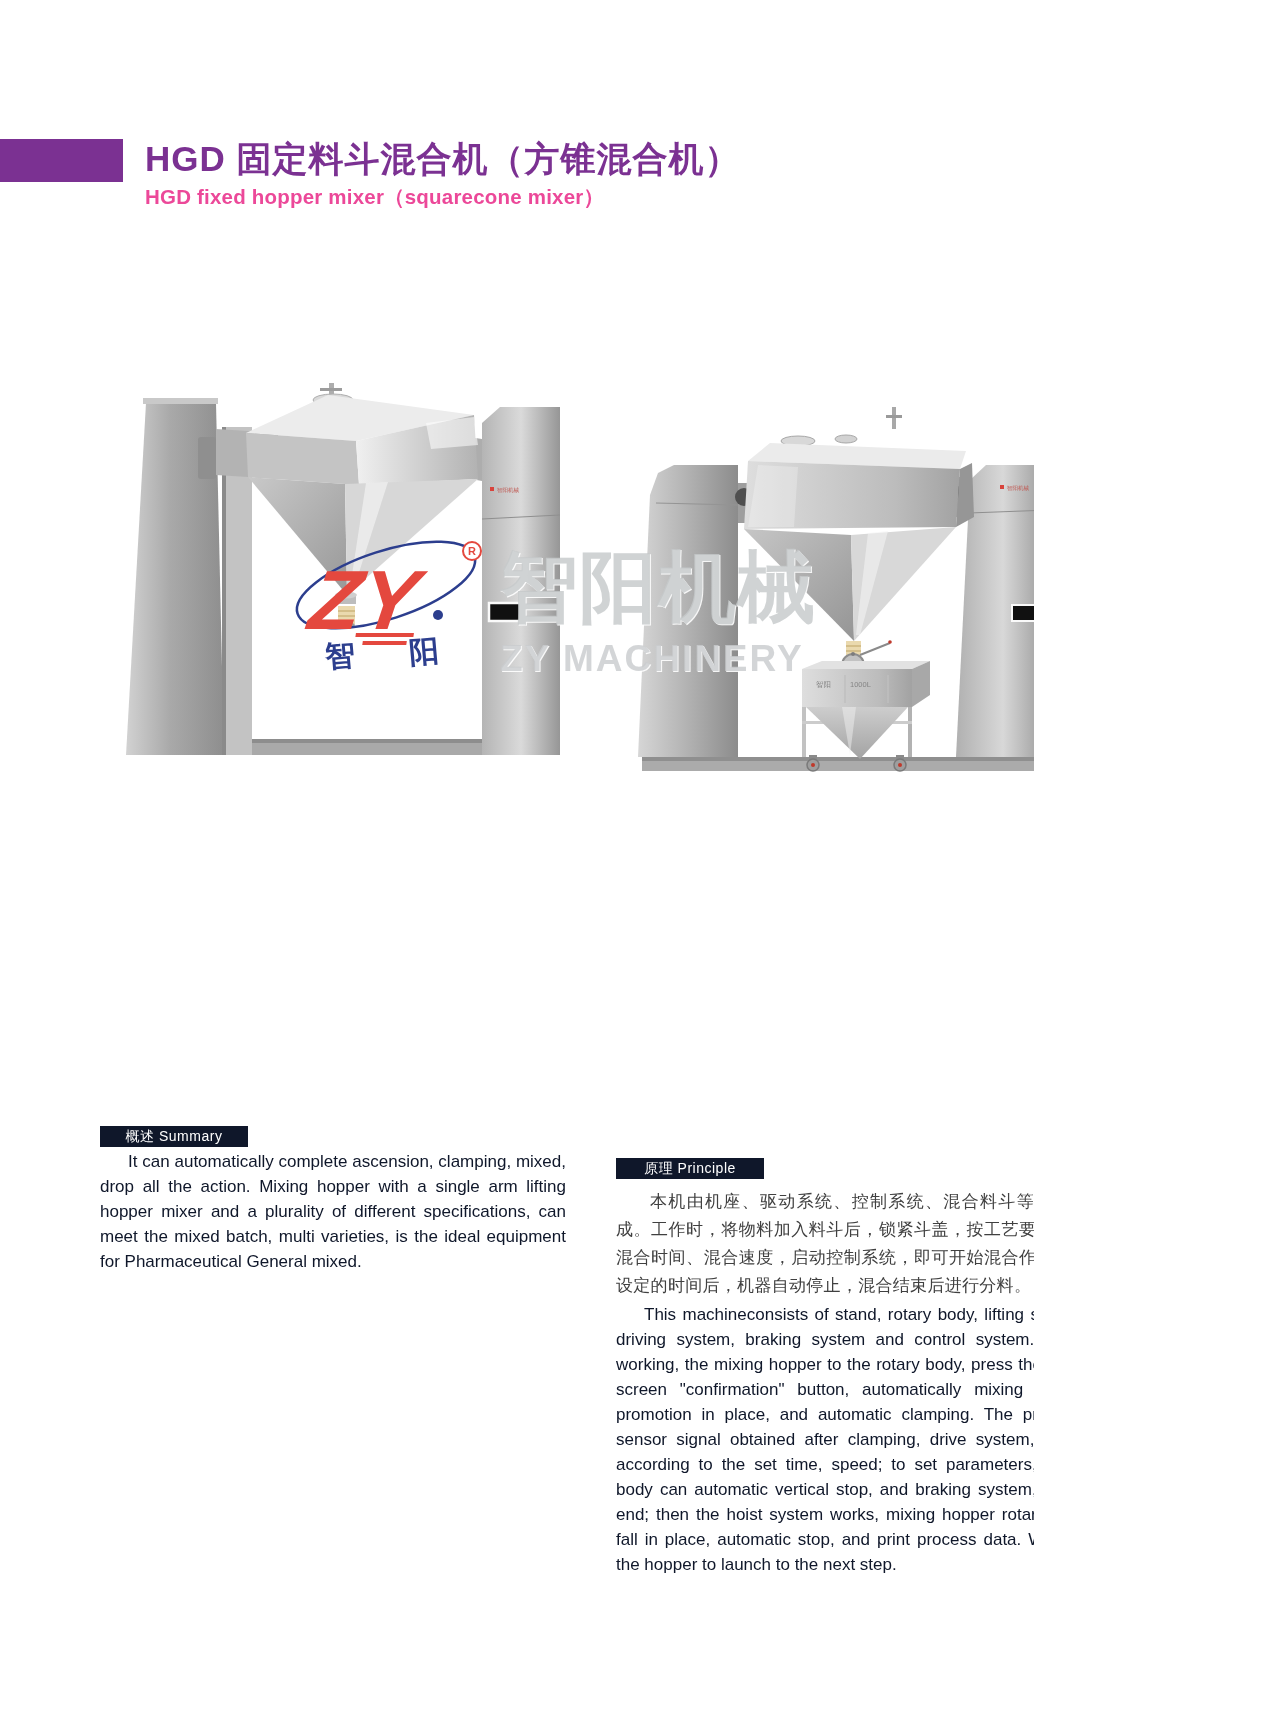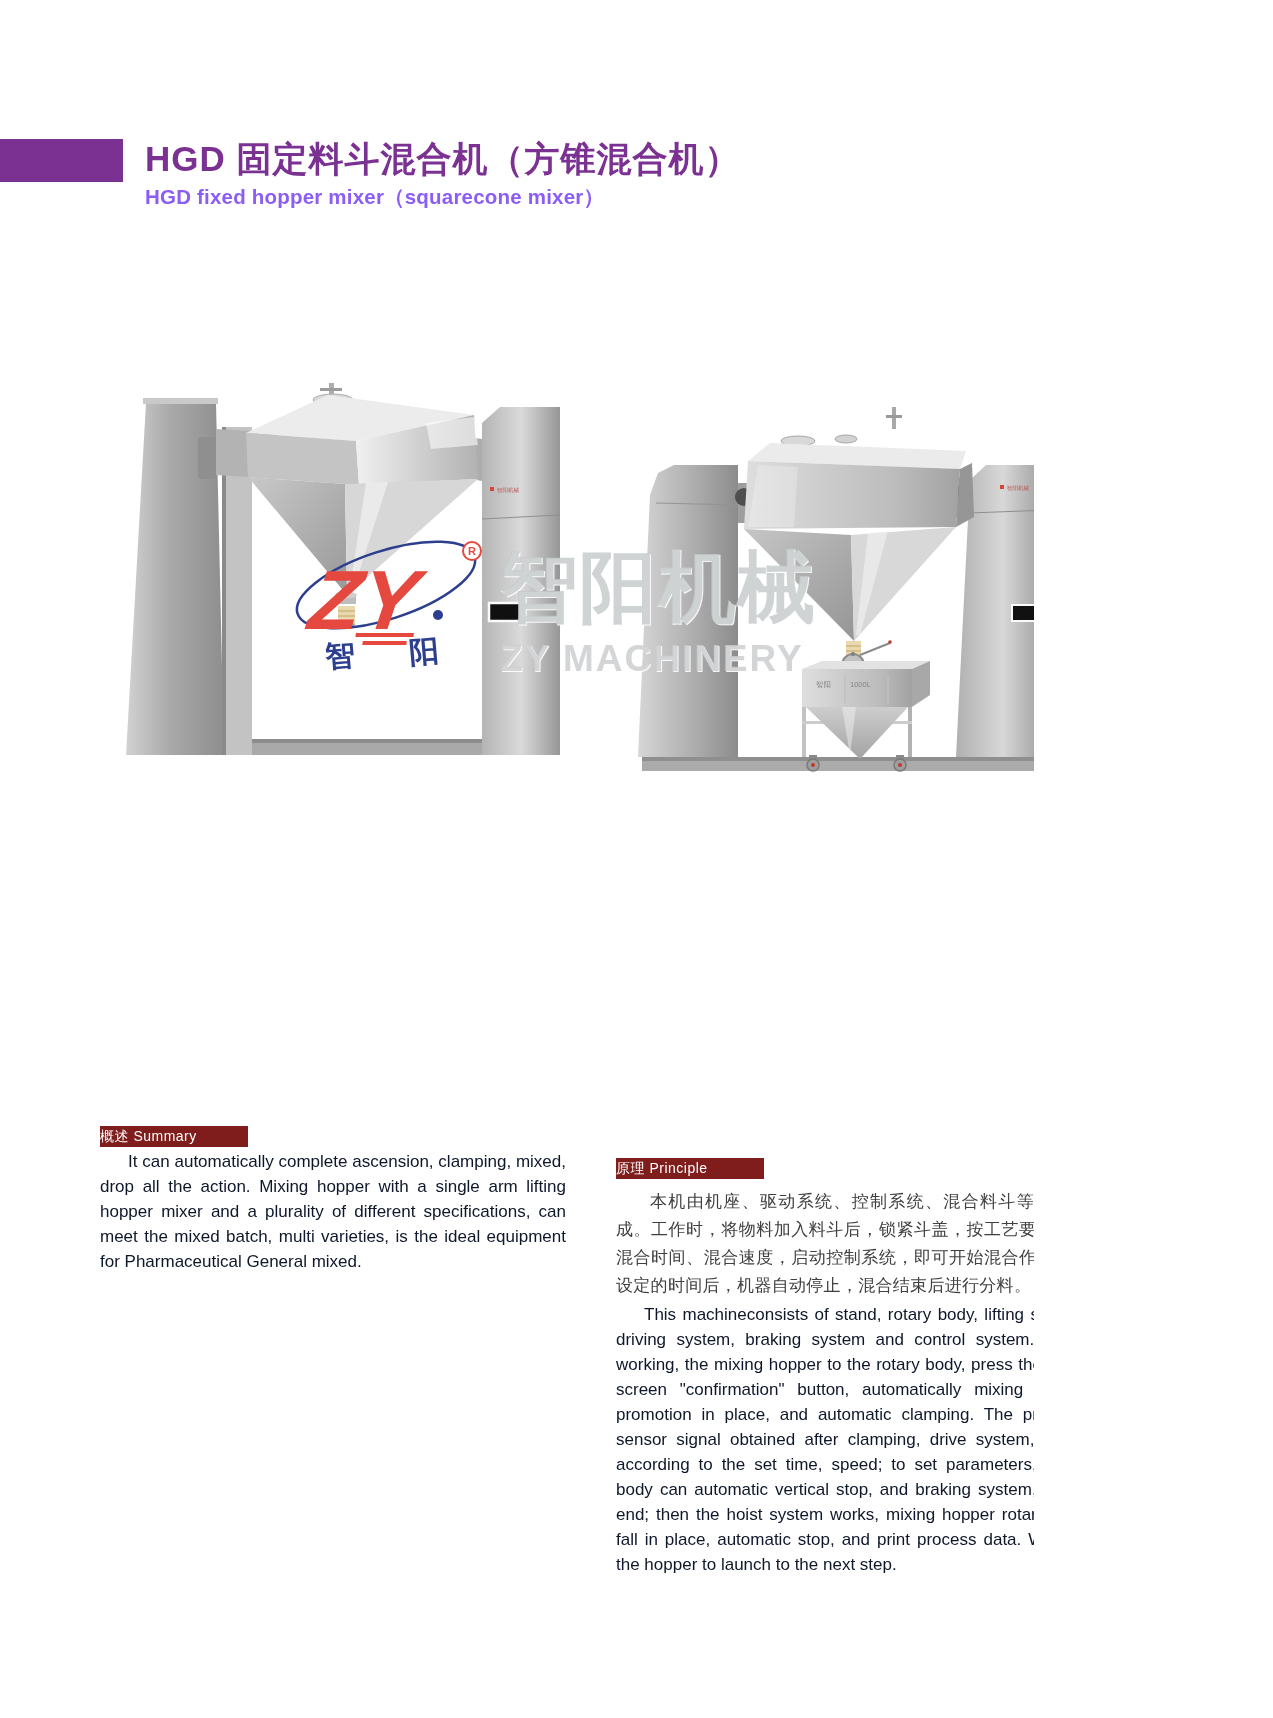--- a/index.html
+++ b/index.html
@@ -15,21 +15,21 @@
     position:absolute;left:0;top:139px;width:123px;height:43px;
     background:#7b3192;
   }
   .page-title{
     position:absolute;left:145px;top:136px;margin:0;
     font-size:35px;font-weight:bold;color:#7b3192;letter-spacing:1px;
     white-space:nowrap;
   }
   .page-subtitle{
     position:absolute;left:145px;top:183px;margin:0;
-    font-size:20.5px;font-weight:bold;color:#8b5cf6;letter-spacing:0.2px;
+    font-size:20.5px;font-weight:bold;color:#ec4899;letter-spacing:0.2px;
     white-space:nowrap;
   }
   
   .machine-svg{position:absolute;}
   #machine1{left:126px;top:383px;}
   #machine2{left:598px;top:385px;}
   .logo-overlay{
     position:absolute;left:286px;top:533px;width:215px;height:145px;
     pointer-events:none;
   }
@@ -49,21 +49,21 @@
     color:rgba(201,204,206,0.82);
     text-shadow:1px 1px 0 rgba(255,255,255,0.9);
     white-space:nowrap;
   }
   
   .col{position:absolute;top:1126px;}
   .col-summary{left:100px;width:466px;}
   .col-principle{left:616px;width:473px;margin-top:32px;}
   .section-badge{
     display:inline-block;width:148px;height:21px;line-height:21px;
-    background:#7f1d1d;color:#ffffff;font-size:14px;text-align:left;
+    background:#0f172a;color:#ffffff;font-size:14px;text-align:center;
     letter-spacing:0.5px;
   }
   .para-cn{
     margin:9px 0 0 0;
     font-size:17px;line-height:28px;color:#404040;
     text-align:justify;text-indent:2em;letter-spacing:0.3px;
   }
   .para-en{
     margin:2px 0 0 0;
     font-size:17px;line-height:25px;color:#0f172a;

